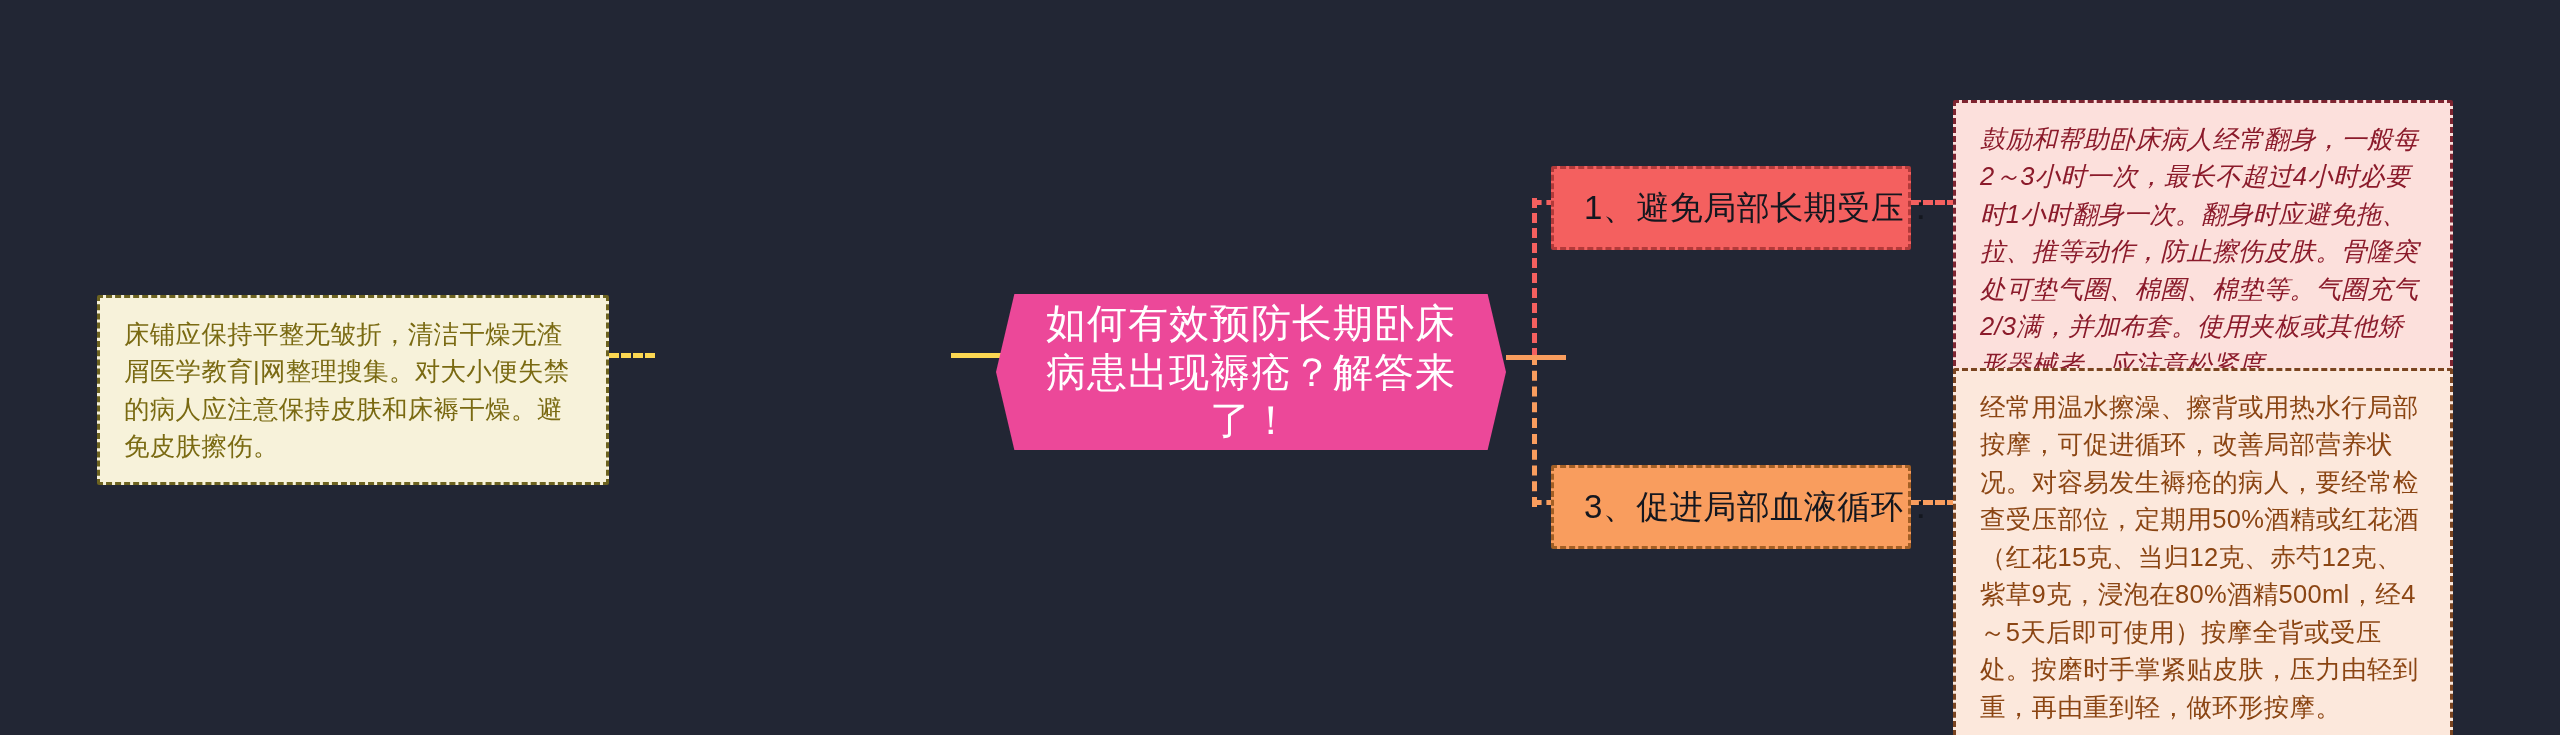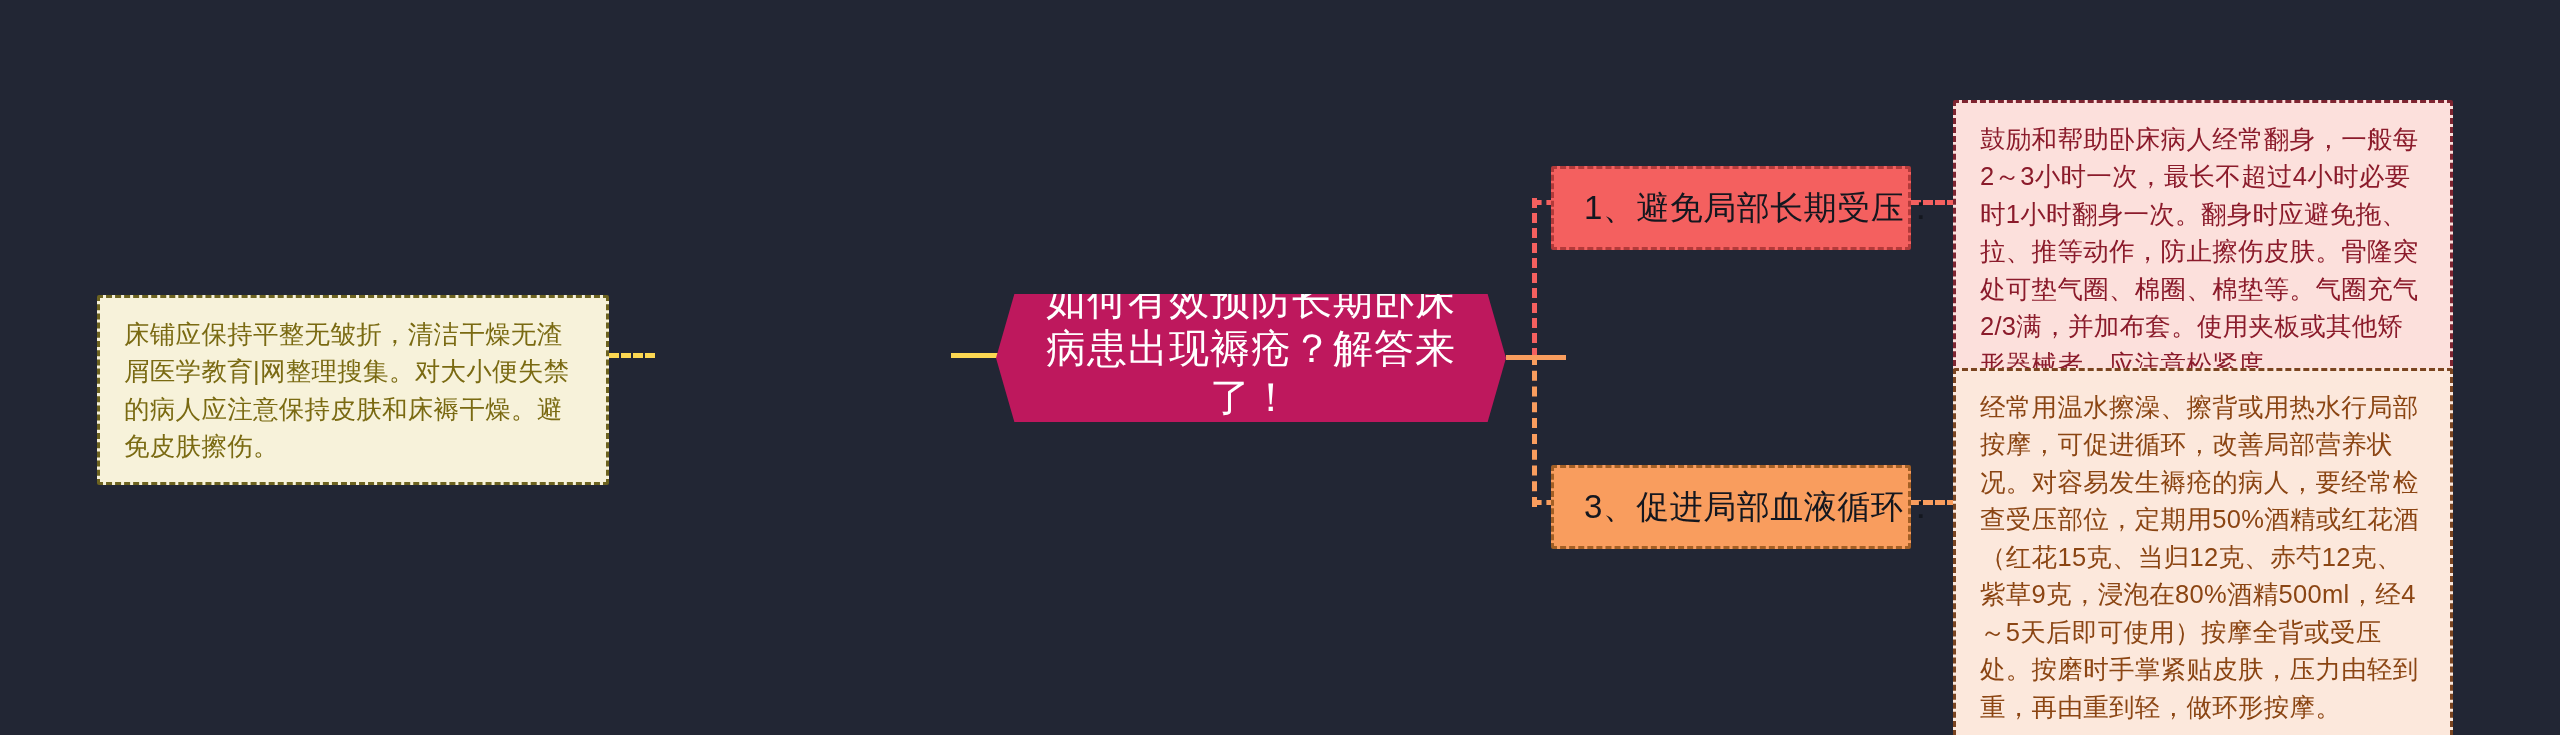--- a/index.html
+++ b/index.html
@@ -36,25 +36,25 @@
     letter-spacing: 0.5px;
     color: #14171f;
     white-space: nowrap;
   }
 
   
   #center-node {
     left: 996px;
     top: 294px;
     width: 510px;
-    height: 128px;
-    background: #be185d;
+    height: 156px;
+    background: #ec4899;
     clip-path: polygon(3.6% 0, 96.4% 0, 100% 50%, 96.4% 100%, 3.6% 100%, 0 50%);
     display: flex;
-    align-items: flex-end;
+    align-items: center;
     justify-content: center;
     text-align: center;
     padding: 0 42px;
   }
   #center-node .center-text {
     color: #ffffff;
     font-size: 40px;
     line-height: 1.22;
     letter-spacing: 1px;
     white-space: normal;
@@ -108,20 +108,21 @@
     border-radius: 2px;
   }
 
   #panel-1 {
     left: 1953px;
     top: 100px;
     width: 500px;
     background: #FCE0DC;
     border: 3px dashed #7e2430;
     color: #8B1B2B;
+    font-style: italic;
   }
   #panel-2 {
     left: 97px;
     top: 295px;
     width: 512px;
     background: #F7F2DA;
     border: 3px dashed #6d6320;
     color: #7A6A12;
   }
   #panel-3 {

